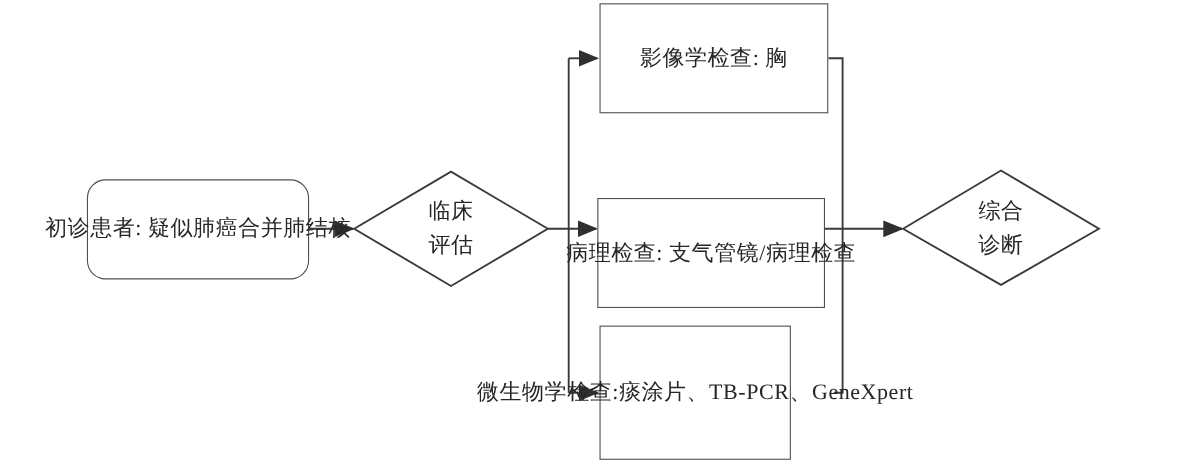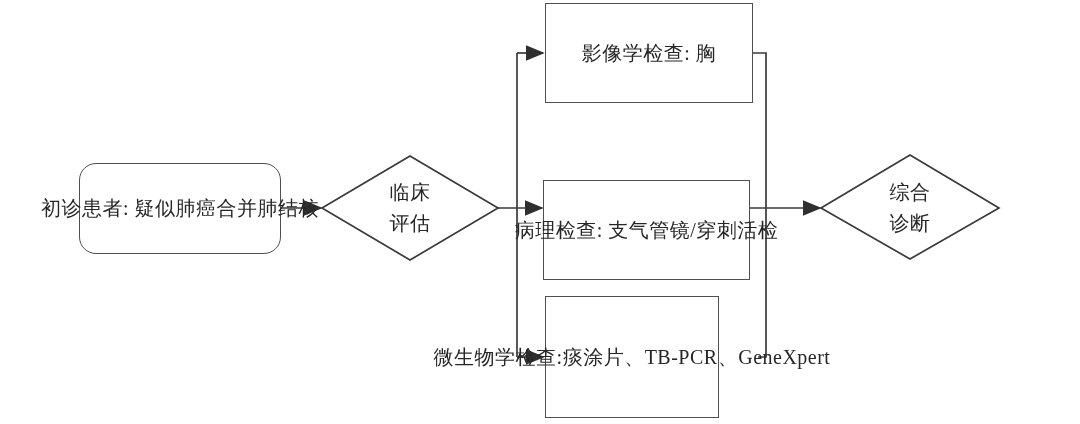--- a/index.html
+++ b/index.html
@@ -90,21 +90,21 @@
     <span>初诊患者: 疑似</span>
     <span>肺癌合并肺结核</span>
   </div>
 
   <div class="node-box" id="imaging-box">
     <span>影像学检查: 胸</span>
   </div>
 
   <div class="node-box" id="pathology-box">
     <span>病理检查: 支气</span>
-    <span>管镜/穿刺活检</span>
+    <span>管镜/病理检查</span>
   </div>
 
   <div class="node-box" id="microbiology-box">
     <span>微生物学检查:</span>
     <span>痰涂片、TB-PCR、</span>
     <span>GeneXpert</span>
   </div>
 
   <div class="diamond-label" id="evaluation-label">
     <span>临床</span>

